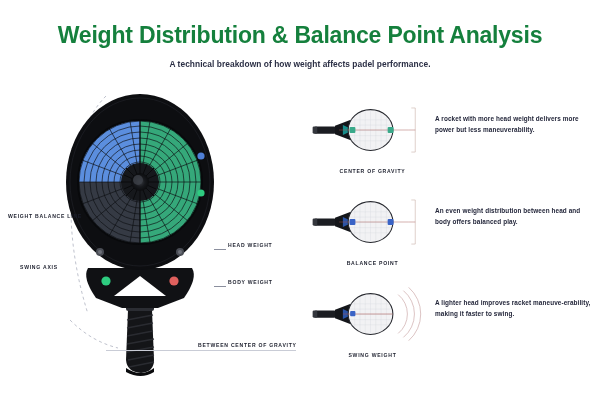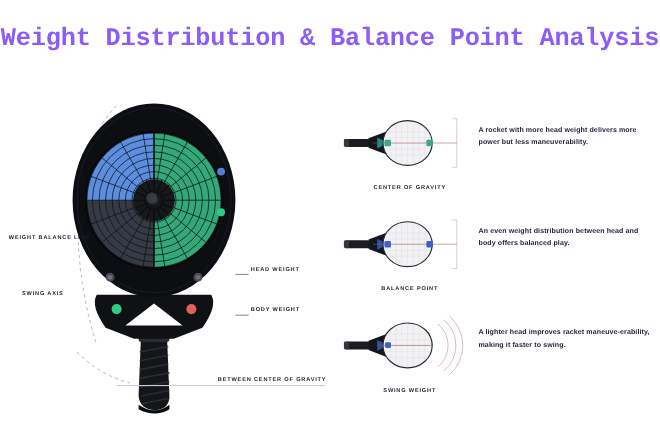--- a/index.html
+++ b/index.html
@@ -13,22 +13,22 @@
   .canvas{position:relative;width:600px;height:400px;}
 
   
   .hdr{position:absolute;left:0;top:22px;width:600px;text-align:center;}
   .hdr h1{
     margin:0;
     font-size:23px;
     line-height:26px;
     font-weight:bold;
     letter-spacing:-0.2px;
-    color:#8b5cf6;
-    font-family:Liberation Mono, monospace;
+    color:#15803d;
+    font-family:Liberation Sans, sans-serif;
   }
   .hdr p{
     margin:11px 0 0 0;
     font-size:8.4px;
     line-height:10px;
     color:#2b2f45;
     font-weight:bold;
     letter-spacing:0.05px;
   }
 
@@ -71,20 +71,21 @@
     color:#23263a;letter-spacing:0.1px;
   }
 </style>
 </head>
 <body>
 
 <div class="canvas">
 
   <div class="hdr">
     <h1>Weight Distribution &amp; Balance Point Analysis</h1>
+    <p>A technical breakdown of how weight affects padel performance.</p>
   </div>
 
   <div class="left">
 
     <div class="racket-wrap">
       <svg class="racket-svg" width="240" height="290" viewBox="0 0 240 290">
         <defs>
           <radialGradient id="hub" cx="50%" cy="50%" r="50%">
             <stop offset="0%" stop-color="#3a3d44"></stop>
             <stop offset="55%" stop-color="#17191d"></stop>

